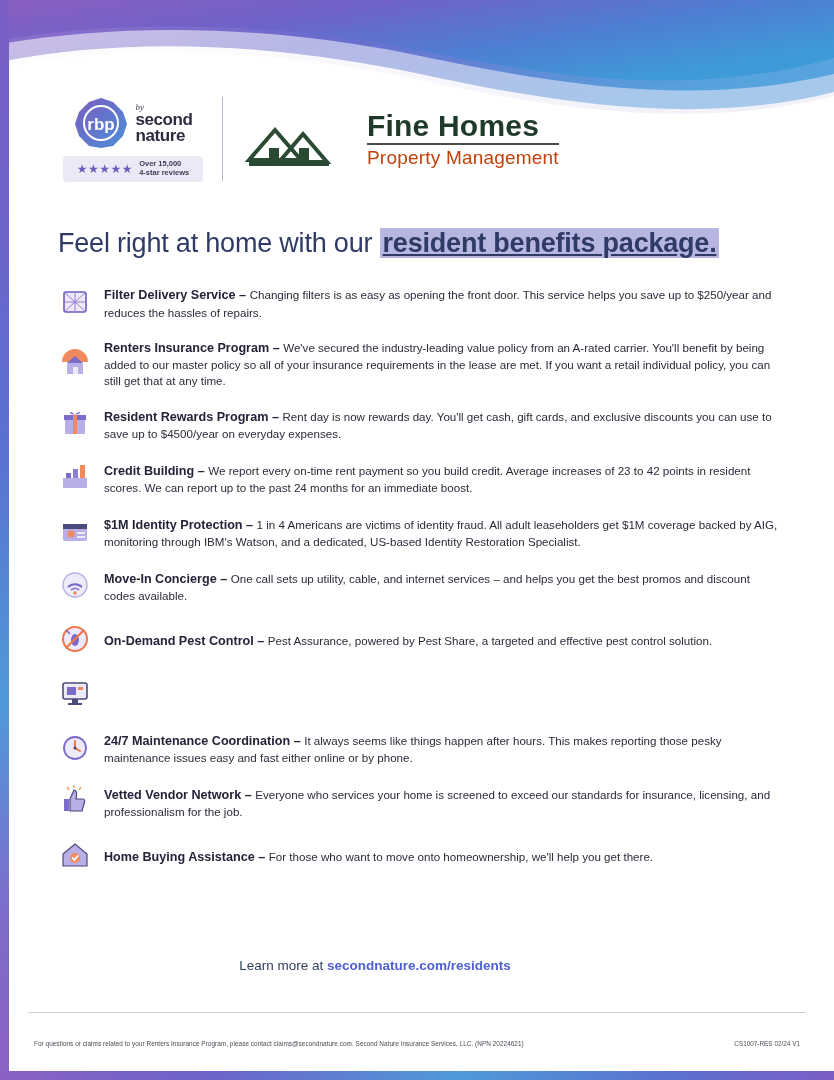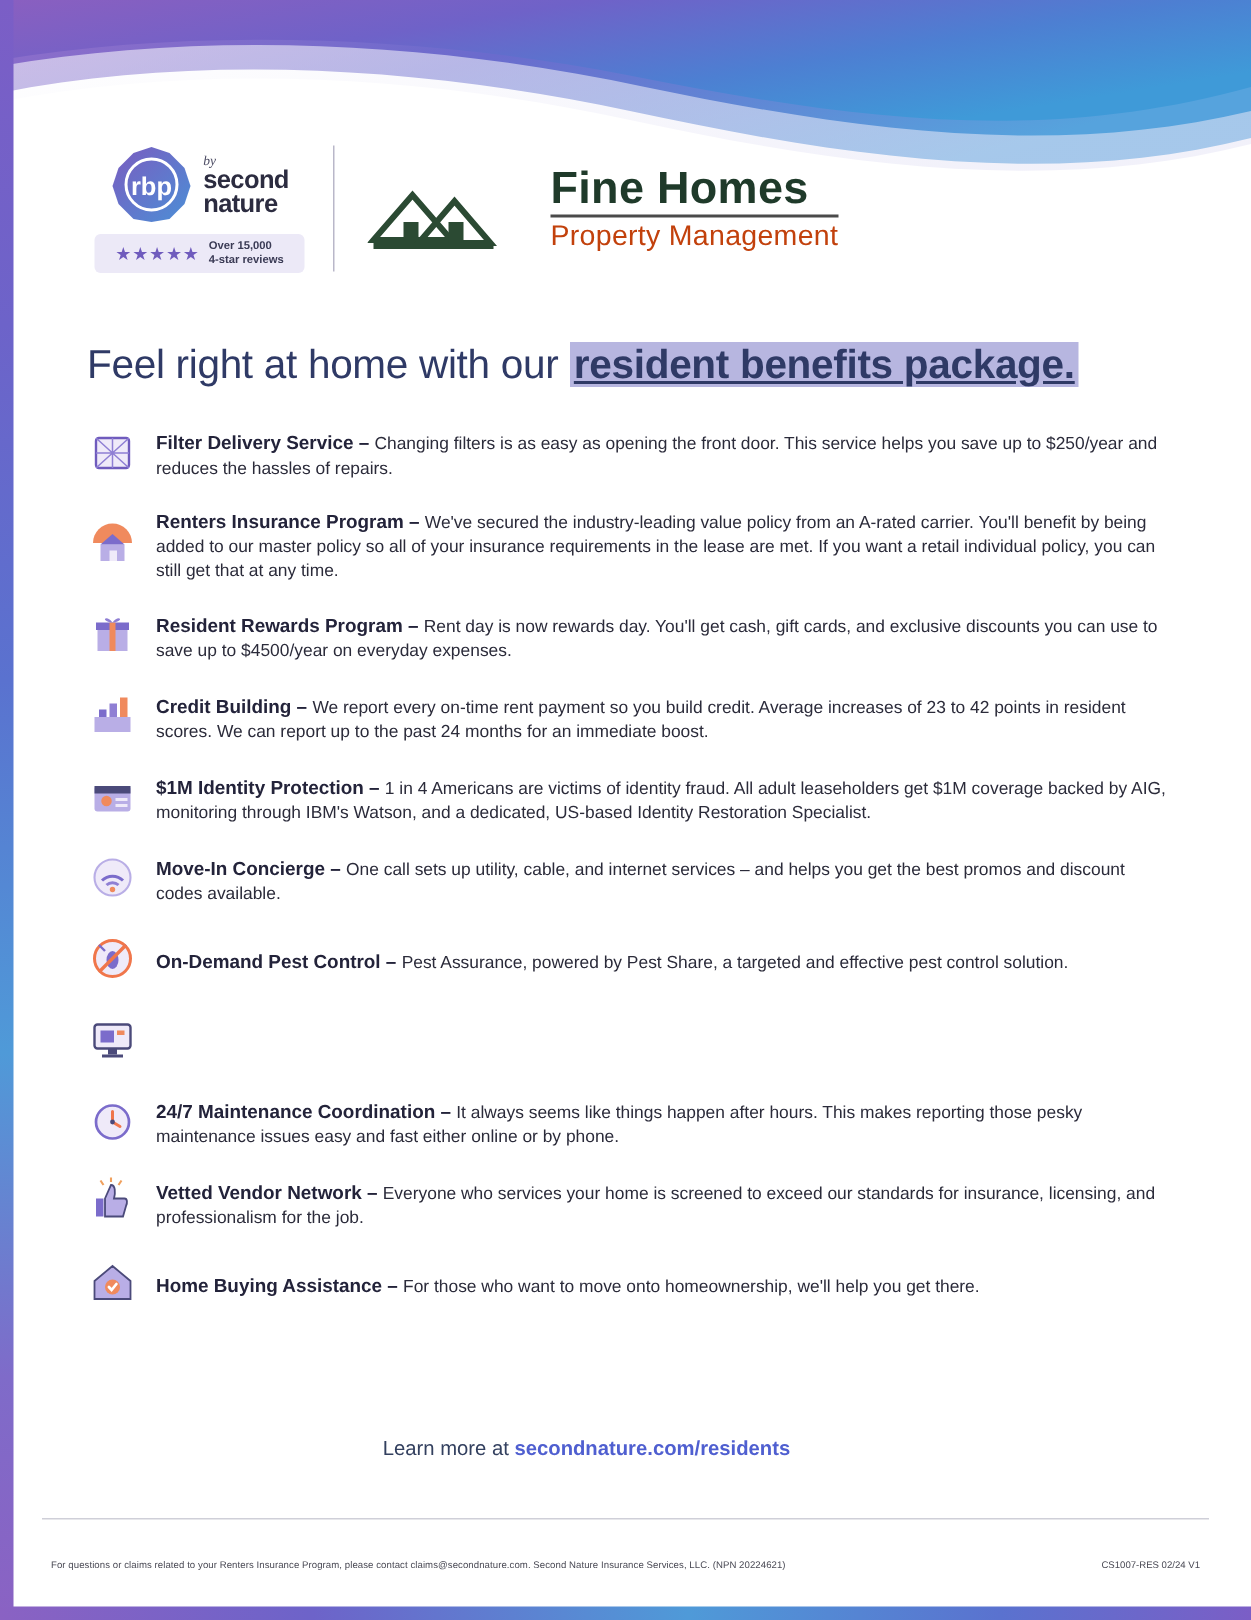--- a/index.html
+++ b/index.html
@@ -184,21 +184,20 @@
 
   
   .learn {
     position: absolute;
     top: 958px;
     left: 0;
     width: 750px;
     text-align: center;
     font-size: 13.5px;
     color: #33405f;
-    margin-left: 16px;
   }
   .learn a {
     color: #4f5fd0;
     font-weight: bold;
     text-decoration: none;
   }
   .foot-rule {
     position: absolute;
     top: 1012px;
     left: 28px;

